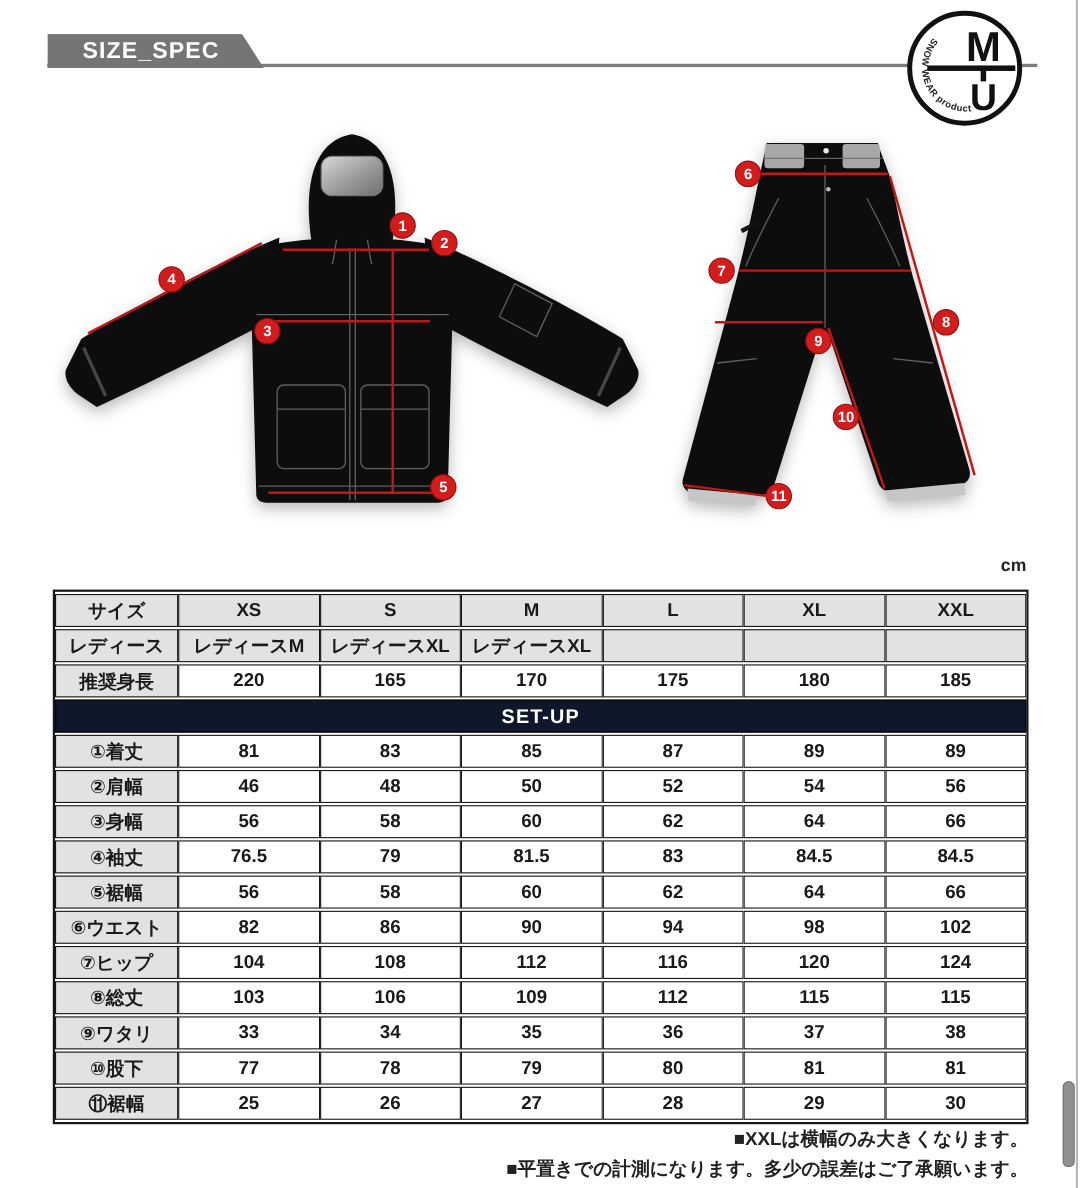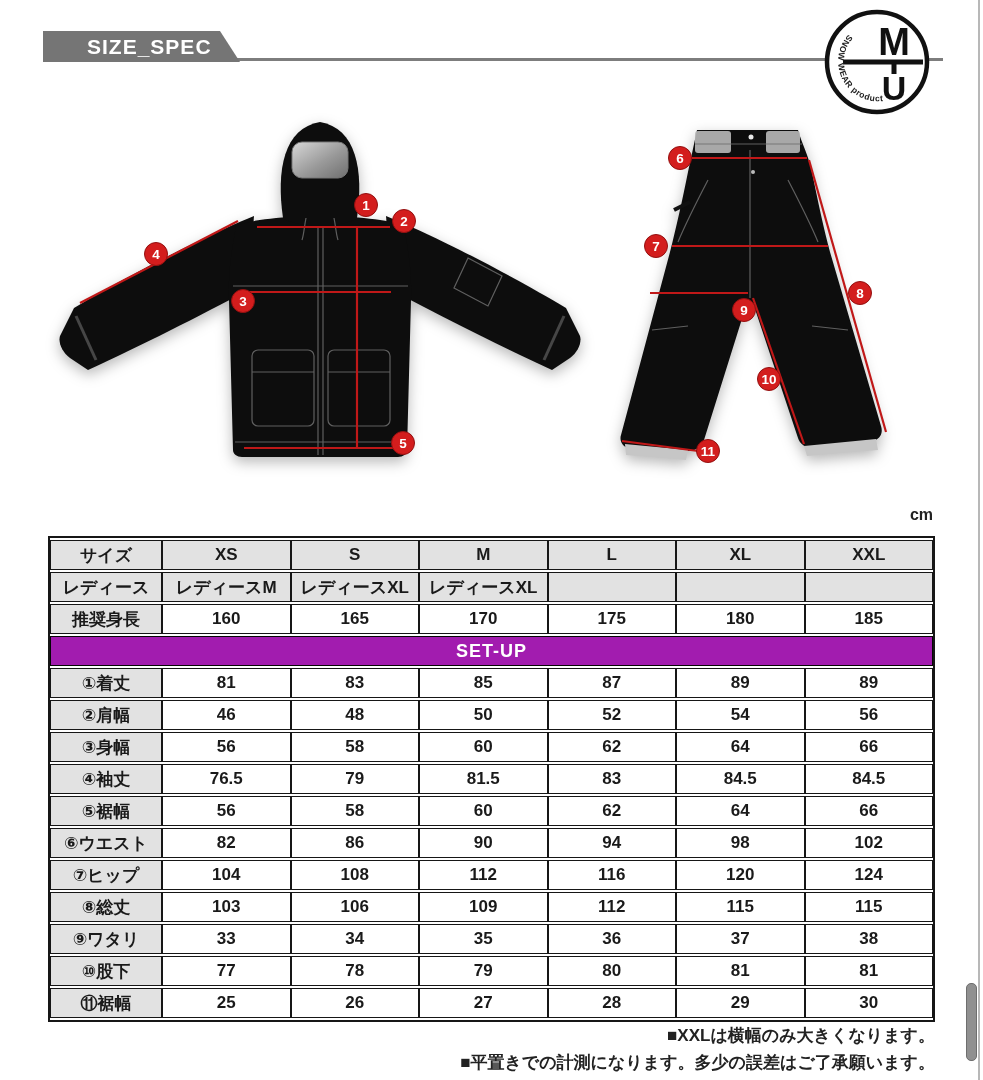--- a/index.html
+++ b/index.html
@@ -10,21 +10,21 @@
   }
   
   .banner{
     position:absolute;left:43px;top:31px;width:197px;height:31px;
     background:#757575;z-index:2;
     clip-path:polygon(0 0,177px 0,197px 100%,0 100%);
     display:flex;align-items:center;
   }
   .banner span{
     color:#ffffff;font-weight:bold;font-size:21px;letter-spacing:1px;
-    padding-left:44px;
+    padding-left:32px;
   }
   .banner-line{
     position:absolute;left:43px;top:58px;width:900px;height:3px;
     background:#7d7d7d;z-index:1;
   }
   
   .logo{position:absolute;left:822px;top:6px;width:112px;height:112px;z-index:3;}
   .logo text{font-family:"Liberation Sans","DejaVu Sans",sans-serif;}
   
   .figure{position:absolute;left:40px;top:110px;width:920px;height:390px;}
@@ -44,21 +44,21 @@
     border-collapse:separate;border-spacing:0 2px;
     border:2px solid #161616;table-layout:fixed;
     font-weight:bold;font-size:17px;
   }
   table.spec td{
     border:1px solid #161616;height:28px;padding:0;text-align:center;
     background:#ffffff;overflow:hidden;white-space:nowrap;
   }
   table.spec td.hd{background:#e2e2e2;}
   table.spec td.setup{
-    background:#a21caf;color:#ffffff;font-size:18px;letter-spacing:1px;border-color:#050505;
+    background:#0f172a;color:#ffffff;font-size:18px;letter-spacing:1px;border-color:#050505;
   }
   
   .note{
     position:absolute;right:48px;font-weight:bold;font-size:17px;color:#222;
     white-space:nowrap;
   }
   .note-1{top:1024px;}
   .note-2{top:1051px;}
   
   .scroll-track{
@@ -232,21 +232,21 @@
       <td class="hd">レディース</td>
       <td class="hd">レディースM</td>
       <td class="hd">レディースXL</td>
       <td class="hd">レディースXL</td>
       <td class="hd"></td>
       <td class="hd"></td>
       <td class="hd"></td>
     </tr>
     <tr>
       <td class="hd">推奨身長</td>
-      <td>160</td>
+      <td>220</td>
       <td>165</td>
       <td>170</td>
       <td>175</td>
       <td>180</td>
       <td>185</td>
     </tr>
     <tr>
       <td class="setup" colspan="7">SET-UP</td>
     </tr>
   </tbody>

